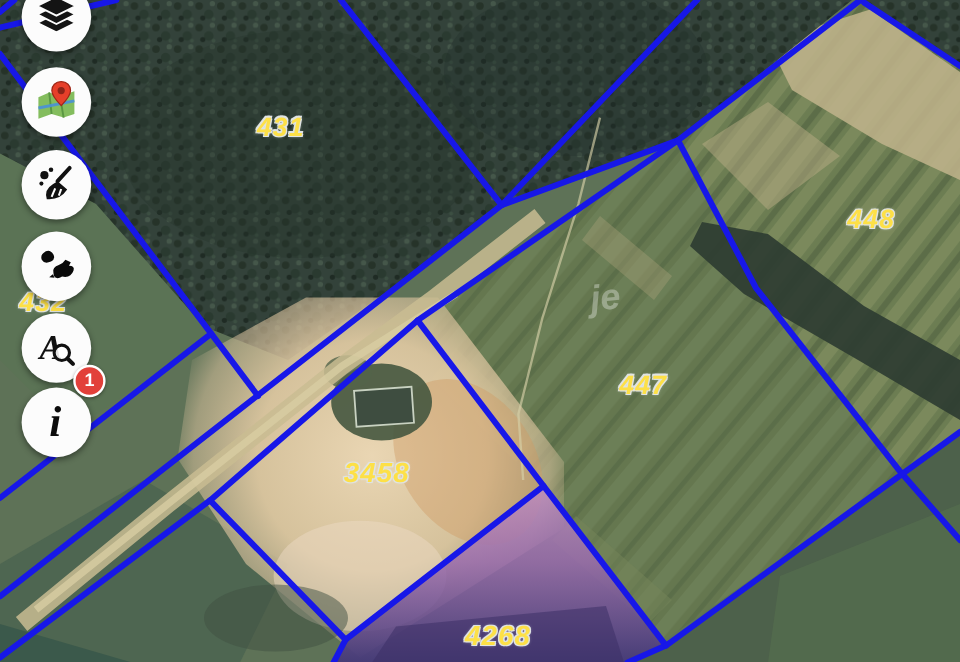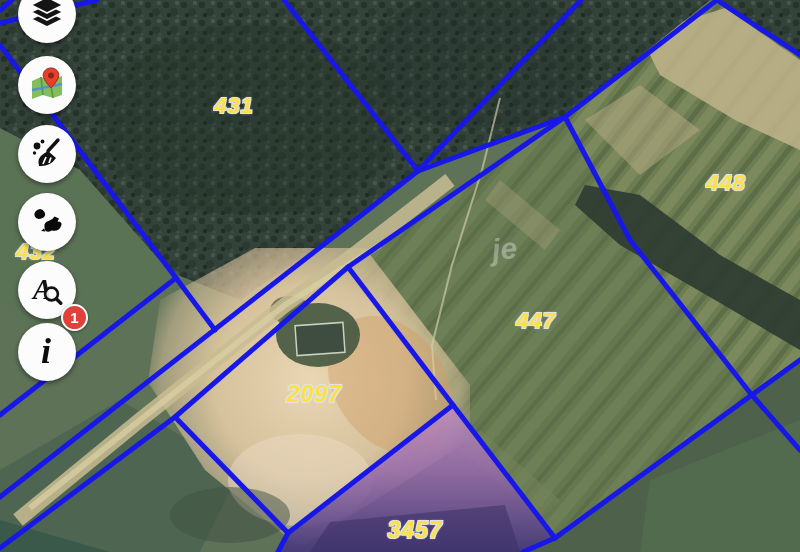--- a/index.html
+++ b/index.html
@@ -139,22 +139,22 @@
       <polyline points="453,405 288,533"></polyline>
       <polyline points="288,533 278,552"></polyline>
     </g>
   </svg>
 
   <div class="labels">
     <div class="parcel-label" style="left:234px;top:106px;">431</div>
     <div class="parcel-label" style="left:36px;top:252px;">432</div>
     <div class="parcel-label" style="left:536px;top:321px;">447</div>
     <div class="parcel-label" style="left:726px;top:183px;">448</div>
-    <div class="parcel-label big" style="left:314px;top:394px;">2097</div>
-    <div class="parcel-label big" style="left:415px;top:530px;">3457</div>
+    <div class="parcel-label big" style="left:314px;top:394px;">3458</div>
+    <div class="parcel-label big" style="left:415px;top:530px;">4268</div>
     <div class="watermark" style="left:492px;top:232px;">je</div>
   </div>
 
   <div class="toolbar">
 
     <div class="tool-btn" style="top:-15px;">
       <span>
         <svg width="38" height="40" viewBox="0 0 38 40">
           <polygon points="19,17 35,25 19,33 3,25" fill="#141414" stroke="#fcfcfc" stroke-width="1.6"></polygon>
           <polygon points="19,10 35,18 19,26 3,18" fill="#141414" stroke="#fcfcfc" stroke-width="1.6"></polygon>

